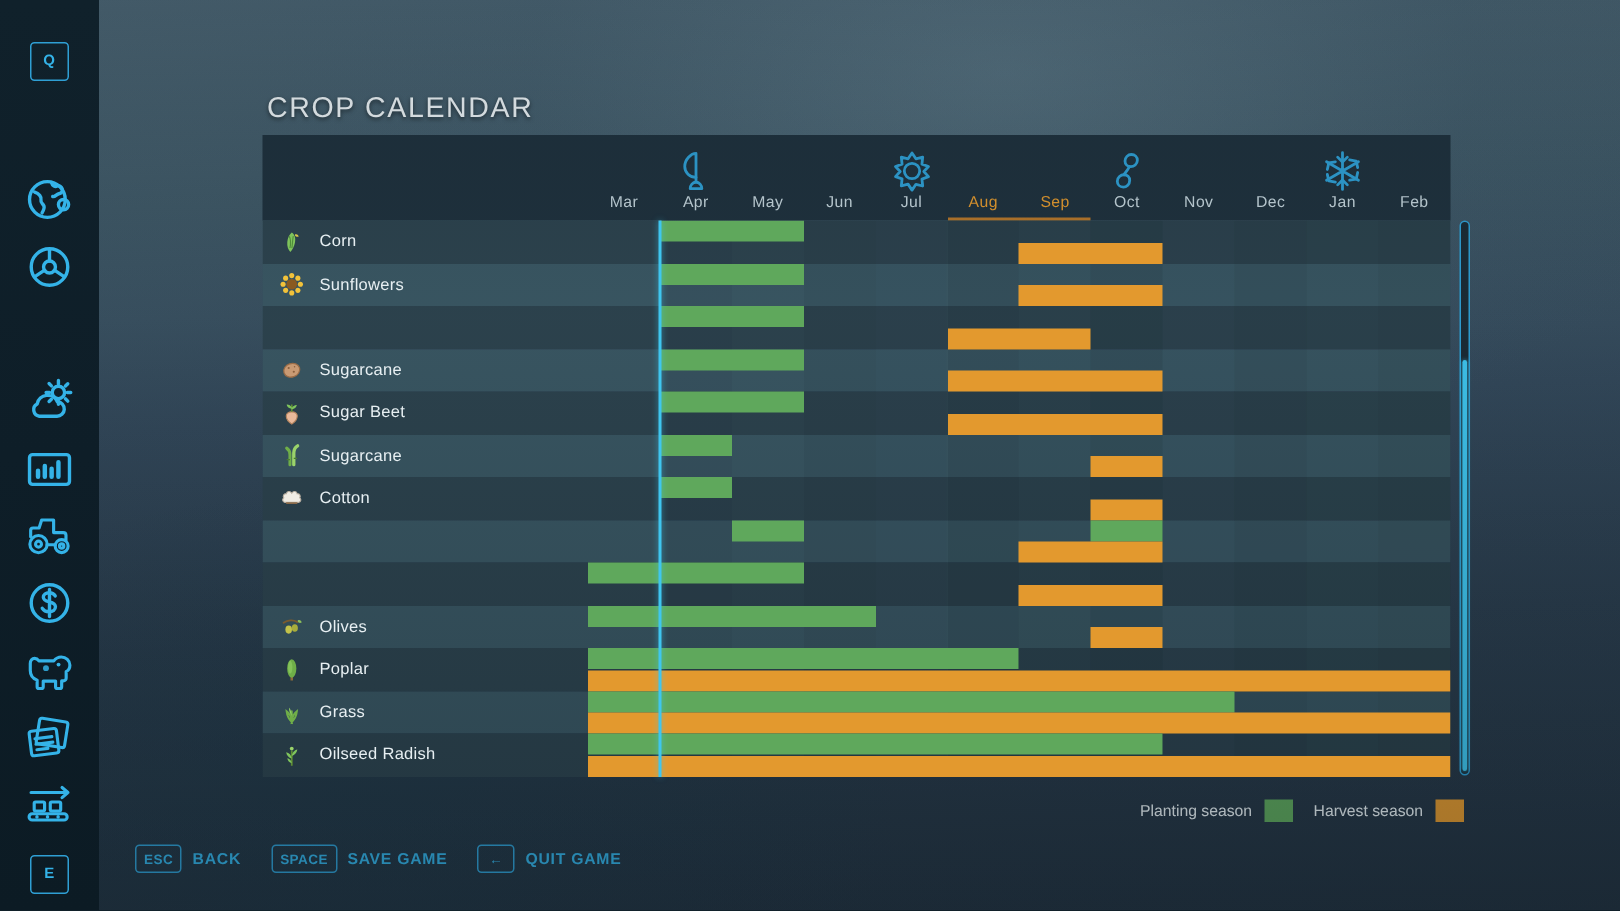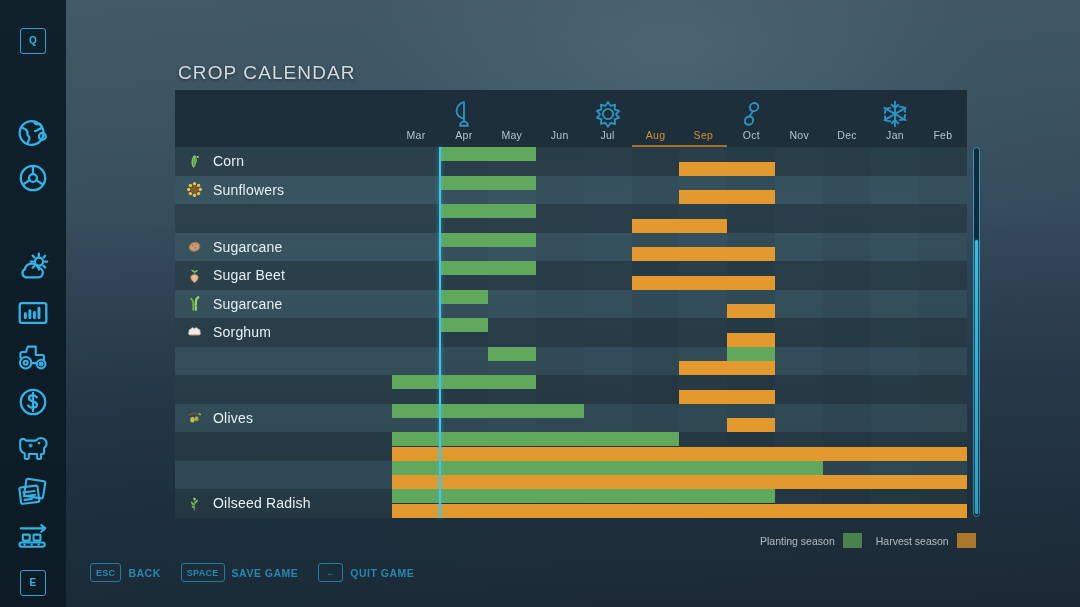--- a/index.html
+++ b/index.html
@@ -101,21 +101,21 @@
   .row-label {
     position: absolute; left: 0; top: 0;
     width: 217px; height: 28.5px;
     display: flex; align-items: center;
     padding-left: 11px;
     z-index: 3;
   }
   .crop-icon { width: 17px; height: 17px; flex: 0 0 17px; display:block; }
   .crop-name {
     margin-left: 10px;
-    font-size: 14px; color: #e7eff2;
+    font-size: 11px; color: #e7eff2;
     letter-spacing: .2px; white-space: nowrap; text-align: right;
   }
   
   .col-tint {
     position: absolute; top: 0; height: 28.5px;
     z-index: 1; pointer-events: none;
   }
   .bar {
     position: absolute; height: 14px;
     z-index: 2;
@@ -465,21 +465,21 @@
           <div class="col-tint" style="left: 648.1px; width: 47.9px; background: rgba(10, 22, 30, 0.09);"></div>
           <div class="col-tint" style="left: 696px; width: 47.9px; background: rgba(10, 22, 30, 0.03);"></div>
           <div class="col-tint" style="left: 743.9px; width: 47.9px; background: rgba(10, 22, 30, 0.08);"></div>
           <div class="row-label">
             <span>
               <svg class="crop-icon" viewBox="0 0 20 20" width="17" height="17" fill="none" xmlns="http://www.w3.org/2000/svg">
                 <path d="M10 5.6c1.4-2 3.8-1.5 4.3.5 1.9-.2 2.9 1.6 2 3.2 1.4 1 1 3.2-.9 3.6H4.6c-1.9-.4-2.3-2.6-.9-3.6-.9-1.6.1-3.4 2-3.2.5-2 2.9-2.5 4.3-.5z" fill="#f0ece4" stroke="#b9aea0" stroke-width=".9"></path>
                 <path d="M5.6 13.4h8.8" stroke="#8a6a4a" stroke-width="1.4"></path>
               </svg>
             </span>
-            <span class="crop-name">Sorghum</span>
+            <span class="crop-name">Cotton</span>
           </div>
           <div class="bar plant" style="left: 264.9px; width: 47.9px;"></div>
           <div class="bar harvest" style="left: 552.3px; width: 47.9px;"></div>
         </div>
         <div class="row even">
           <div class="col-tint" style="left: 264.9px; width: 47.9px; background: rgba(10, 22, 30, 0.05);"></div>
           <div class="col-tint" style="left: 360.7px; width: 47.9px; background: rgba(10, 22, 30, 0.06);"></div>
           <div class="col-tint" style="left: 408.6px; width: 47.9px; background: rgba(10, 22, 30, 0.02);"></div>
           <div class="col-tint" style="left: 456.5px; width: 47.9px; background: rgba(10, 22, 30, 0.1);"></div>
           <div class="col-tint" style="left: 504.4px; width: 47.9px; background: rgba(10, 22, 30, 0.04);"></div>
@@ -535,34 +535,53 @@
           <div class="col-tint" style="left: 264.9px; width: 47.9px; background: rgba(10, 22, 30, 0.05);"></div>
           <div class="col-tint" style="left: 360.7px; width: 47.9px; background: rgba(10, 22, 30, 0.06);"></div>
           <div class="col-tint" style="left: 408.6px; width: 47.9px; background: rgba(10, 22, 30, 0.02);"></div>
           <div class="col-tint" style="left: 456.5px; width: 47.9px; background: rgba(10, 22, 30, 0.1);"></div>
           <div class="col-tint" style="left: 504.4px; width: 47.9px; background: rgba(10, 22, 30, 0.04);"></div>
           <div class="col-tint" style="left: 552.3px; width: 47.9px; background: rgba(10, 22, 30, 0.12);"></div>
           <div class="col-tint" style="left: 600.2px; width: 47.9px; background: rgba(10, 22, 30, 0.02);"></div>
           <div class="col-tint" style="left: 648.1px; width: 47.9px; background: rgba(10, 22, 30, 0.09);"></div>
           <div class="col-tint" style="left: 696px; width: 47.9px; background: rgba(10, 22, 30, 0.03);"></div>
           <div class="col-tint" style="left: 743.9px; width: 47.9px; background: rgba(10, 22, 30, 0.08);"></div>
+          <div class="row-label">
+            <span>
+              <svg class="crop-icon" viewBox="0 0 20 20" width="17" height="17" fill="none" xmlns="http://www.w3.org/2000/svg">
+                <path d="M10 18.4v-3.2" stroke="#8a6a3a" stroke-width="2"></path>
+                <ellipse cx="10" cy="9" rx="3.6" ry="7.2" fill="#6fae48"></ellipse>
+                <ellipse cx="8.8" cy="8" rx="1.7" ry="5" fill="#8fcc62" opacity=".65"></ellipse>
+              </svg>
+            </span>
+            <span class="crop-name">Poplar</span>
+          </div>
           <div class="bar plant" style="left: 217px; width: 287.4px;"></div>
           <div class="bar harvest" style="left: 217px; width: 574.8px;"></div>
         </div>
         <div class="row even">
           <div class="col-tint" style="left: 264.9px; width: 47.9px; background: rgba(10, 22, 30, 0.05);"></div>
           <div class="col-tint" style="left: 360.7px; width: 47.9px; background: rgba(10, 22, 30, 0.06);"></div>
           <div class="col-tint" style="left: 408.6px; width: 47.9px; background: rgba(10, 22, 30, 0.02);"></div>
           <div class="col-tint" style="left: 456.5px; width: 47.9px; background: rgba(10, 22, 30, 0.1);"></div>
           <div class="col-tint" style="left: 504.4px; width: 47.9px; background: rgba(10, 22, 30, 0.04);"></div>
           <div class="col-tint" style="left: 552.3px; width: 47.9px; background: rgba(10, 22, 30, 0.12);"></div>
           <div class="col-tint" style="left: 600.2px; width: 47.9px; background: rgba(10, 22, 30, 0.02);"></div>
           <div class="col-tint" style="left: 648.1px; width: 47.9px; background: rgba(10, 22, 30, 0.09);"></div>
           <div class="col-tint" style="left: 696px; width: 47.9px; background: rgba(10, 22, 30, 0.03);"></div>
           <div class="col-tint" style="left: 743.9px; width: 47.9px; background: rgba(10, 22, 30, 0.08);"></div>
+          <div class="row-label">
+            <span>
+              <svg class="crop-icon" viewBox="0 0 20 20" width="17" height="17" fill="none" xmlns="http://www.w3.org/2000/svg">
+                <path d="M10 18V9.6M10 18c-2-1.8-3.6-4.8-4-8.4 2 1.4 3.6 4.4 4 8.4zM10 18c2-1.8 3.6-4.8 4-8.4-2 1.4-3.6 4.4-4 8.4z" stroke="#6fae48" stroke-width="1.6" stroke-linecap="round" fill="none"></path>
+                <path d="M10 13.2c-1.4-1.6-2.2-4-2.2-6.6 1.4 1.4 2.2 4 2.2 6.6z" fill="#8fcc62"></path>
+              </svg>
+            </span>
+            <span class="crop-name">Grass</span>
+          </div>
           <div class="bar plant" style="left: 217px; width: 431.1px;"></div>
           <div class="bar harvest" style="left: 217px; width: 574.8px;"></div>
         </div>
         <div class="row odd">
           <div class="col-tint" style="left: 264.9px; width: 47.9px; background: rgba(10, 22, 30, 0.05);"></div>
           <div class="col-tint" style="left: 360.7px; width: 47.9px; background: rgba(10, 22, 30, 0.06);"></div>
           <div class="col-tint" style="left: 408.6px; width: 47.9px; background: rgba(10, 22, 30, 0.02);"></div>
           <div class="col-tint" style="left: 456.5px; width: 47.9px; background: rgba(10, 22, 30, 0.1);"></div>
           <div class="col-tint" style="left: 504.4px; width: 47.9px; background: rgba(10, 22, 30, 0.04);"></div>
           <div class="col-tint" style="left: 552.3px; width: 47.9px; background: rgba(10, 22, 30, 0.12);"></div>

